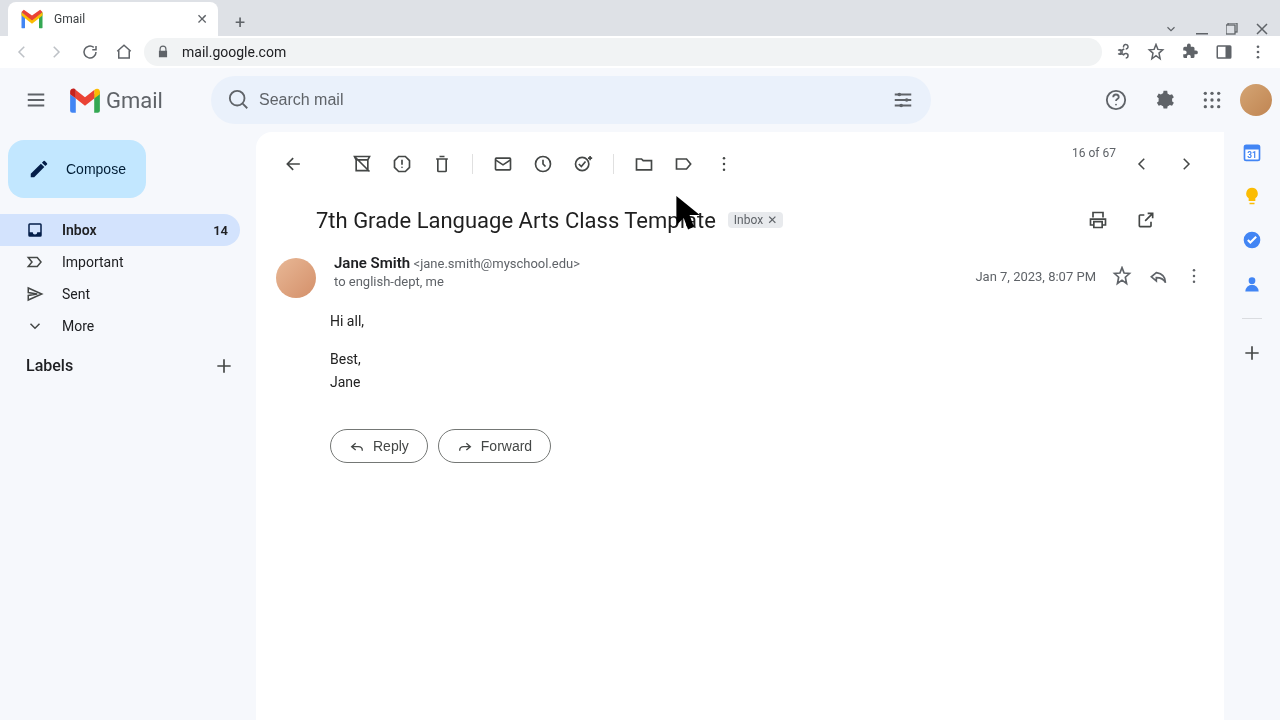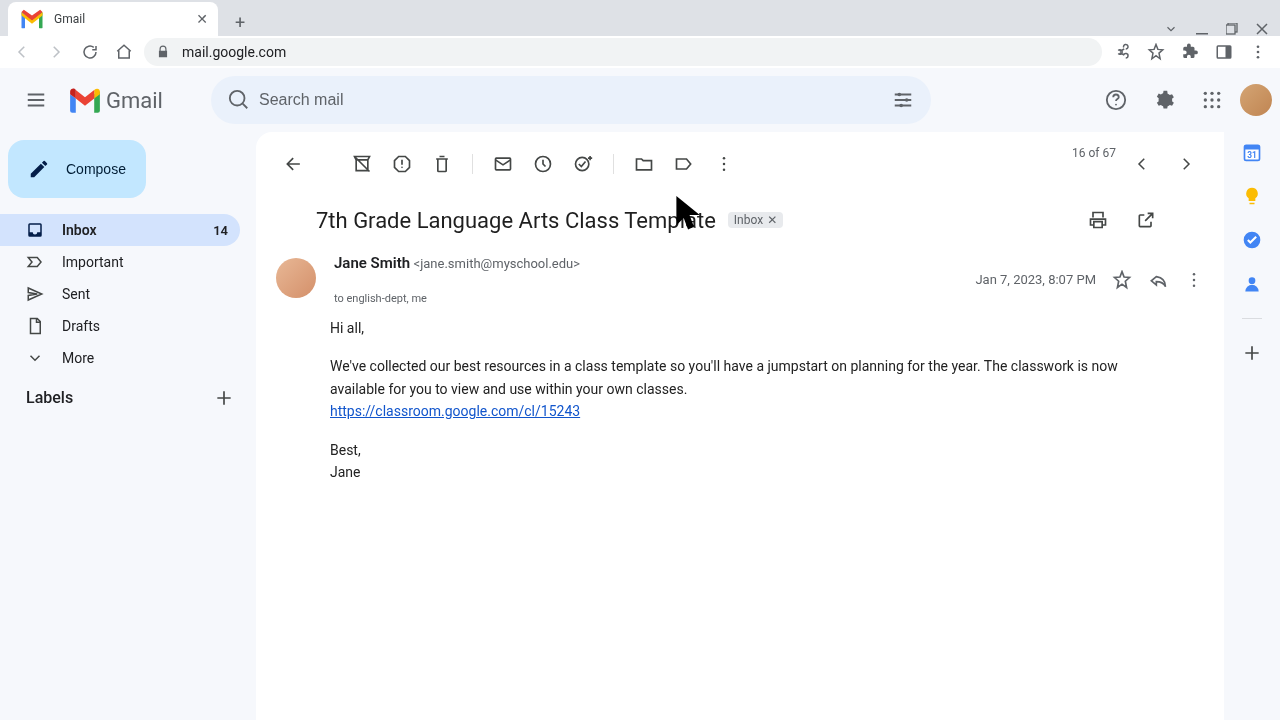--- a/index.html
+++ b/index.html
@@ -55,21 +55,21 @@
 .email-header { padding: 6px 60px 16px 60px; display: flex; align-items: center; }
 .subject { font-size: 22px; color: #1f1f1f; font-weight: 400; }
 .inbox-chip { display: inline-flex; align-items: center; background: #e8eaed; border-radius: 4px; padding: 1px 6px; font-size: 12px; color: #5f6368; margin-left: 12px; gap: 4px; }
 .email-actions-right { margin-left: auto; display: flex; gap: 12px; }
 
 .sender-row { display: flex; padding: 0 20px; gap: 18px; }
 .sender-avatar { width: 40px; height: 40px; border-radius: 50%; background: linear-gradient(135deg, #e8b896, #d4906a); margin-top: 4px; }
 .sender-info { flex: 1; }
 .sender-name { font-weight: 600; font-size: 15px; }
 .sender-email { color: #5f6368; font-size: 13px; }
-.recipients { color: #5f6368; font-size: 11px; margin-top: 20px; }
+.recipients { color: #5f6368; font-size: 13px; margin-top: 2px; }
 .meta { display: flex; align-items: center; gap: 16px; color: #5f6368; font-size: 13px; }
 
 .body-text { padding: 12px 74px 0 74px; font-size: 14px; line-height: 1.6; color: #222; }
 .body-text p { margin-bottom: 16px; }
 .body-text a { color: #1155cc; text-decoration: underline; }
 
 .reply-buttons { display: flex; gap: 10px; padding: 20px 74px; }
 .pill-btn { display: flex; align-items: center; gap: 8px; border: 1px solid #747775; background: #fff; border-radius: 20px; padding: 8px 18px; font-size: 14px; color: #444746; cursor: pointer; }
 
 
@@ -276,26 +276,20 @@
       <span class="nav-label">Important</span>
     </div>
     <div class="nav-item">
       <svg width="18" height="18" viewBox="0 0 24 24">
           <path fill="none" stroke="#444746" stroke-width="2" d="M3 20l18-8L3 4v6l12 2-12 2z"></path>
         </svg>
       <span class="nav-label">Sent</span>
     </div>
     <div class="nav-item">
       <svg width="18" height="18" viewBox="0 0 24 24">
-          <path fill="none" stroke="#444746" stroke-width="2" d="M6 2h9l4 4v16H6zM14 2v5h5"></path>
-        </svg>
-      <span class="nav-label">Drafts</span>
-    </div>
-    <div class="nav-item">
-      <svg width="18" height="18" viewBox="0 0 24 24">
           <path fill="none" stroke="#444746" stroke-width="2" d="M6 9l6 6 6-6"></path>
         </svg>
       <span class="nav-label">More</span>
     </div>
     <div class="labels-header">
       <span>Labels</span>
       <span>
           <svg width="20" height="20" viewBox="0 0 24 24">
             <path stroke="#444746" stroke-width="2" d="M12 4v16M4 12h16"></path>
           </svg>
@@ -425,29 +419,39 @@
               <circle cx="12" cy="12" r="1.5" fill="#5f6368"></circle>
               <circle cx="12" cy="19" r="1.5" fill="#5f6368"></circle>
             </svg>
           </span>
       </div>
     </div>
 
     <div class="body-text">
       <p>Hi all,</p>
       <p>
-        <span>We've collected our best resources in a class template so you'll have a jumpstart on planning for the year. The classwork is now available for you to view and use within your own classes.</span><br>
-        <a href="#">https://classroom.google.com/cl/15243</a>
-      </p>
-      <p>
         <span>Best,</span><br>
         <span>Jane</span>
       </p>
     </div>
 
+    <div class="reply-buttons">
+      <button class="pill-btn">
+        <svg width="16" height="16" viewBox="0 0 24 24">
+            <path fill="none" stroke="#444746" stroke-width="2" d="M10 8l-6 5 6 5M4 13h10c4 0 6 3 6 6"></path>
+          </svg>
+        <span>Reply</span>
+      </button>
+      <button class="pill-btn">
+        <svg width="16" height="16" viewBox="0 0 24 24">
+            <path fill="none" stroke="#444746" stroke-width="2" d="M14 8l6 5-6 5M20 13H10c-4 0-6 3-6 6"></path>
+          </svg>
+        <span>Forward</span>
+      </button>
+    </div>
   </div>
 </div>
 
 <div class="side-panel">
   <div class="side-icon">
       <svg width="20" height="20" viewBox="0 0 24 24">
         <rect x="3" y="4" width="18" height="18" rx="2" fill="#fff" stroke="#4285f4" stroke-width="2"></rect>
         <rect x="3" y="4" width="18" height="5" fill="#4285f4"></rect>
         <text x="12" y="19" font-size="10" text-anchor="middle" fill="#4285f4" font-weight="bold">31</text>
       </svg>

